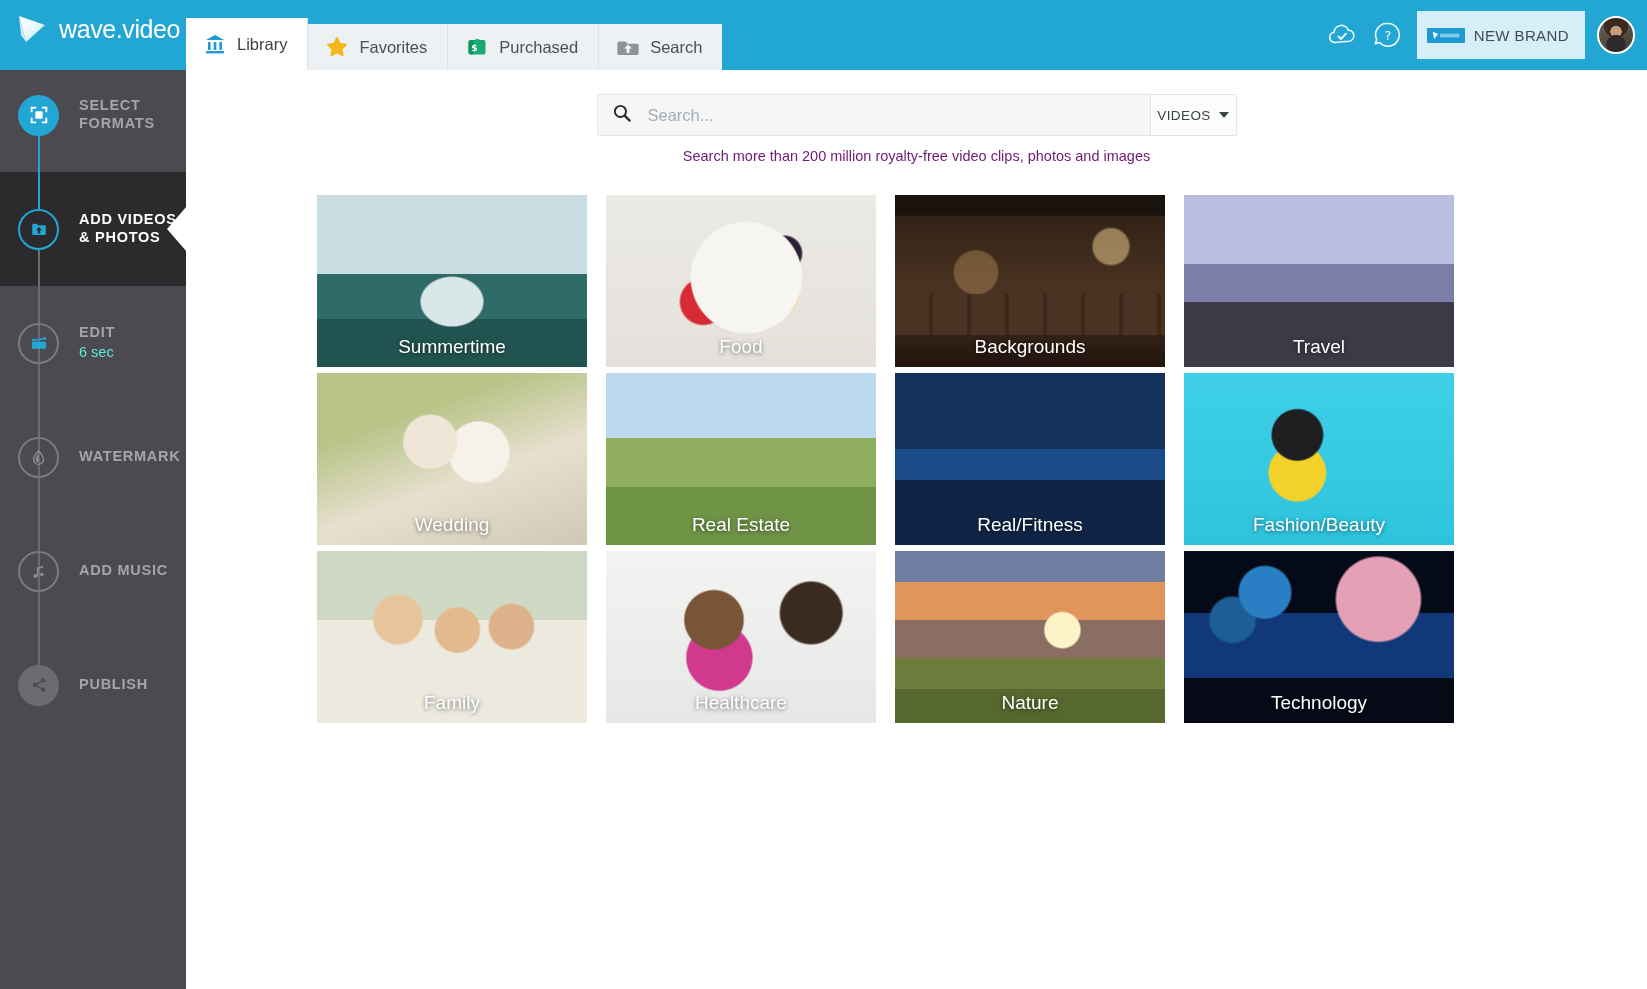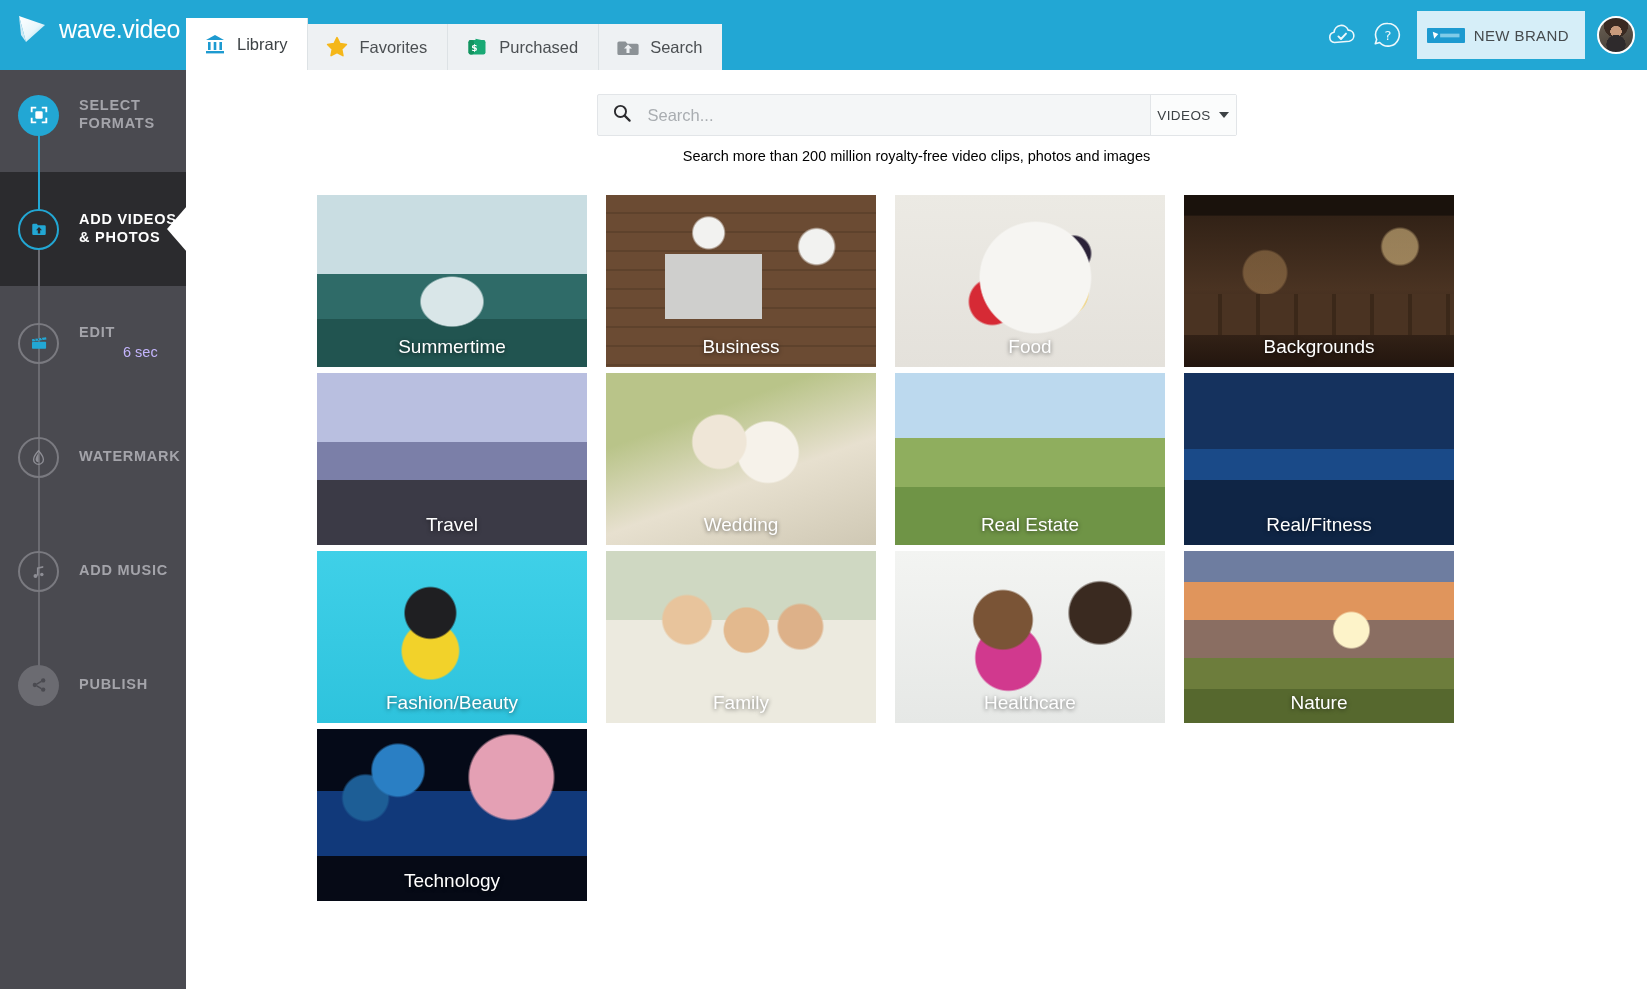--- a/index.html
+++ b/index.html
@@ -84,21 +84,21 @@
   }
   .step-dot.filled-blue { background: #22a7d4; }
   .step-dot.ring-blue { background: #2b2b2e; border: 2px solid #22a7d4; }
   .step-dot.ring-gray { background: transparent; border: 2px solid #7a7a80; }
   .step-dot.filled-gray { background: #6b6b71; }
   .step-label { margin-left: 20px; line-height: 1.22; }
   .step-label .t1 {
     font-size: 14.5px; letter-spacing: .75px; color: #a4a4aa; font-weight: 700;
   }
   .step.active .step-label .t1 { color: #ffffff; }
-  .step-label .t2 { font-size: 14.5px; color: #c4b5fd; margin-top: 2px; margin-left: 44px; }
+  .step-label .t2 { font-size: 14.5px; color: #5eead4; margin-top: 2px; }
   .connector {
     position: absolute; left: 38px; width: 2px; background: #6b6b71; z-index: 1;
   }
   .connector.blue { background: #22a7d4; }
 
   
   #main {
     position: absolute; left: 186px; top: 58px; right: 0; bottom: 0;
     background: #ffffff; overflow: hidden;
   }
@@ -117,21 +117,21 @@
   #type-select {
     width: 86px; border-left: 1px solid #e2e5e8; background: #fbfcfc;
     display: flex; align-items: center; justify-content: center; gap: 8px;
     cursor: pointer; font-size: 13.5px; color: #3d4245; letter-spacing: .4px;
   }
   .caret {
     width: 0; height: 0; border-left: 5px solid transparent;
     border-right: 5px solid transparent; border-top: 6px solid #3d4245;
   }
   #search-hint {
-    text-align: center; margin-top: 12px; font-size: 14.5px; color: #000000;
+    text-align: center; margin-top: 12px; font-size: 14.5px; color: #701a75;
   }
 
   #grid {
     position: absolute; top: 137px; left: 131px; width: 1140px;
     display: flex; flex-wrap: wrap; gap: 6px 19px;
   }
   .tile {
     width: 270px; height: 172px; position: relative; cursor: pointer;
     overflow: hidden; background: #cfd4d8;
   }
@@ -429,24 +429,20 @@
       </div>
       <div id="search-hint">Search more than 200 million royalty-free video clips, photos and images</div>
     </div>
 
     <div id="grid">
         <div class="tile">
           <div class="thumb th-summertime"></div>
           <div class="cap">Summertime</div>
         </div>
         <div class="tile">
-          <div class="thumb th-business"></div>
-          <div class="cap">Business</div>
-        </div>
-        <div class="tile">
           <div class="thumb th-food"></div>
           <div class="cap">Food</div>
         </div>
         <div class="tile">
           <div class="thumb th-backgrounds"></div>
           <div class="cap">Backgrounds</div>
         </div>
         <div class="tile">
           <div class="thumb th-travel"></div>
           <div class="cap">Travel</div>

